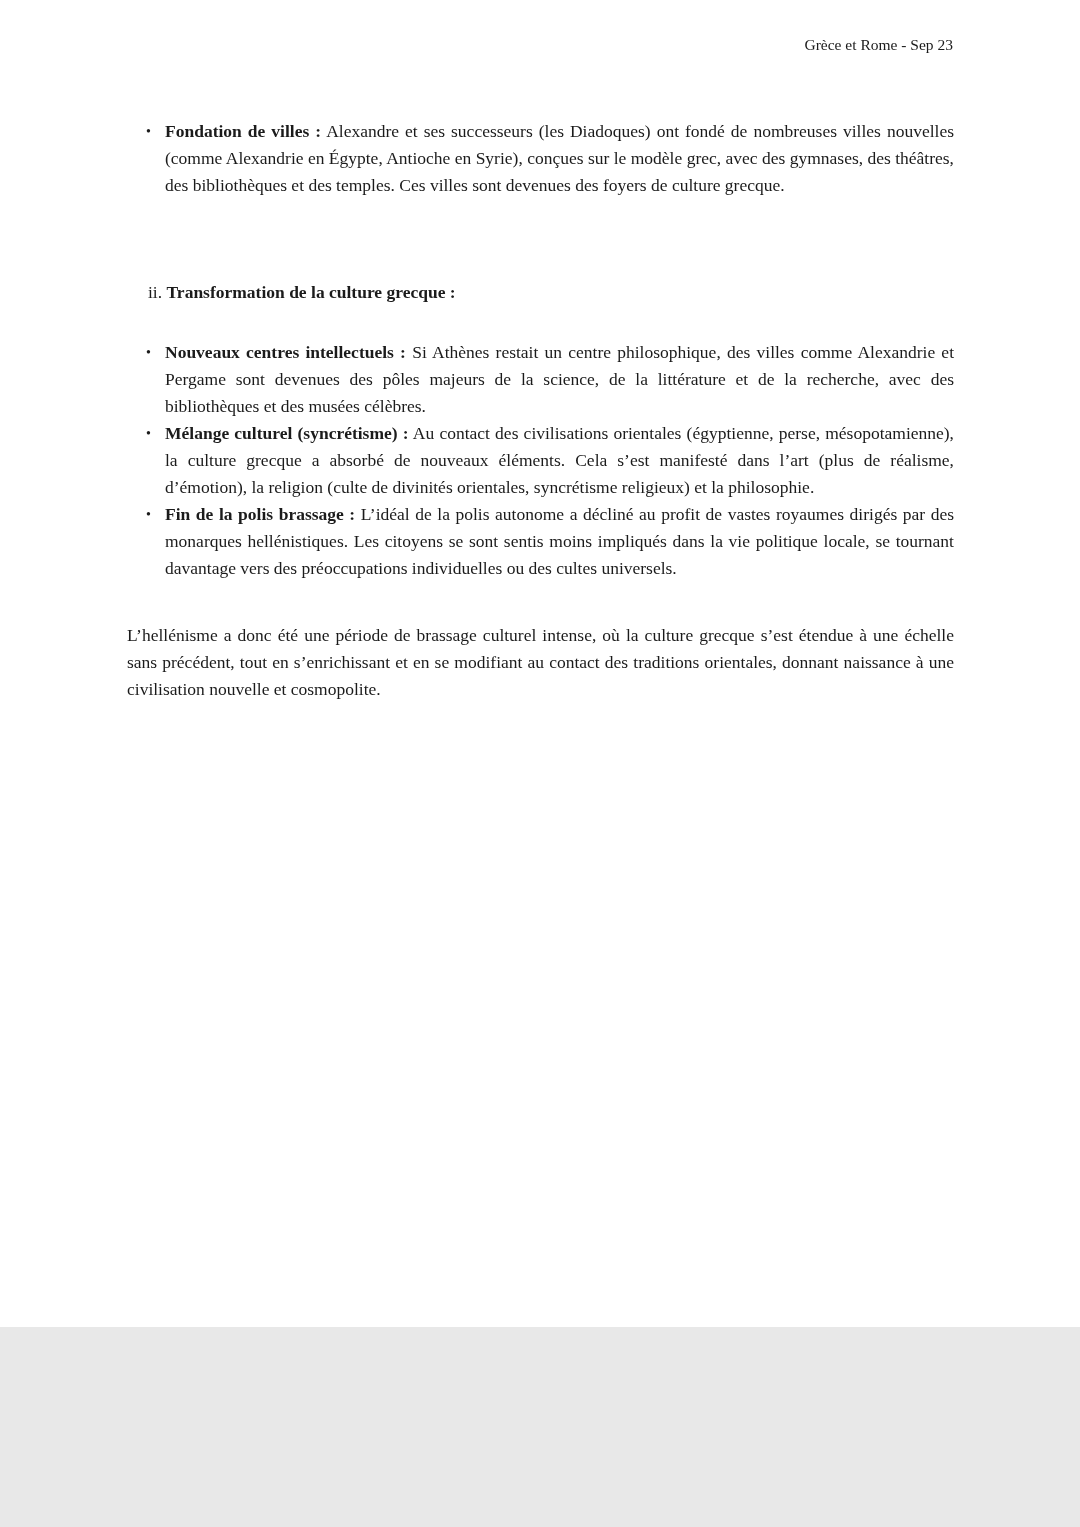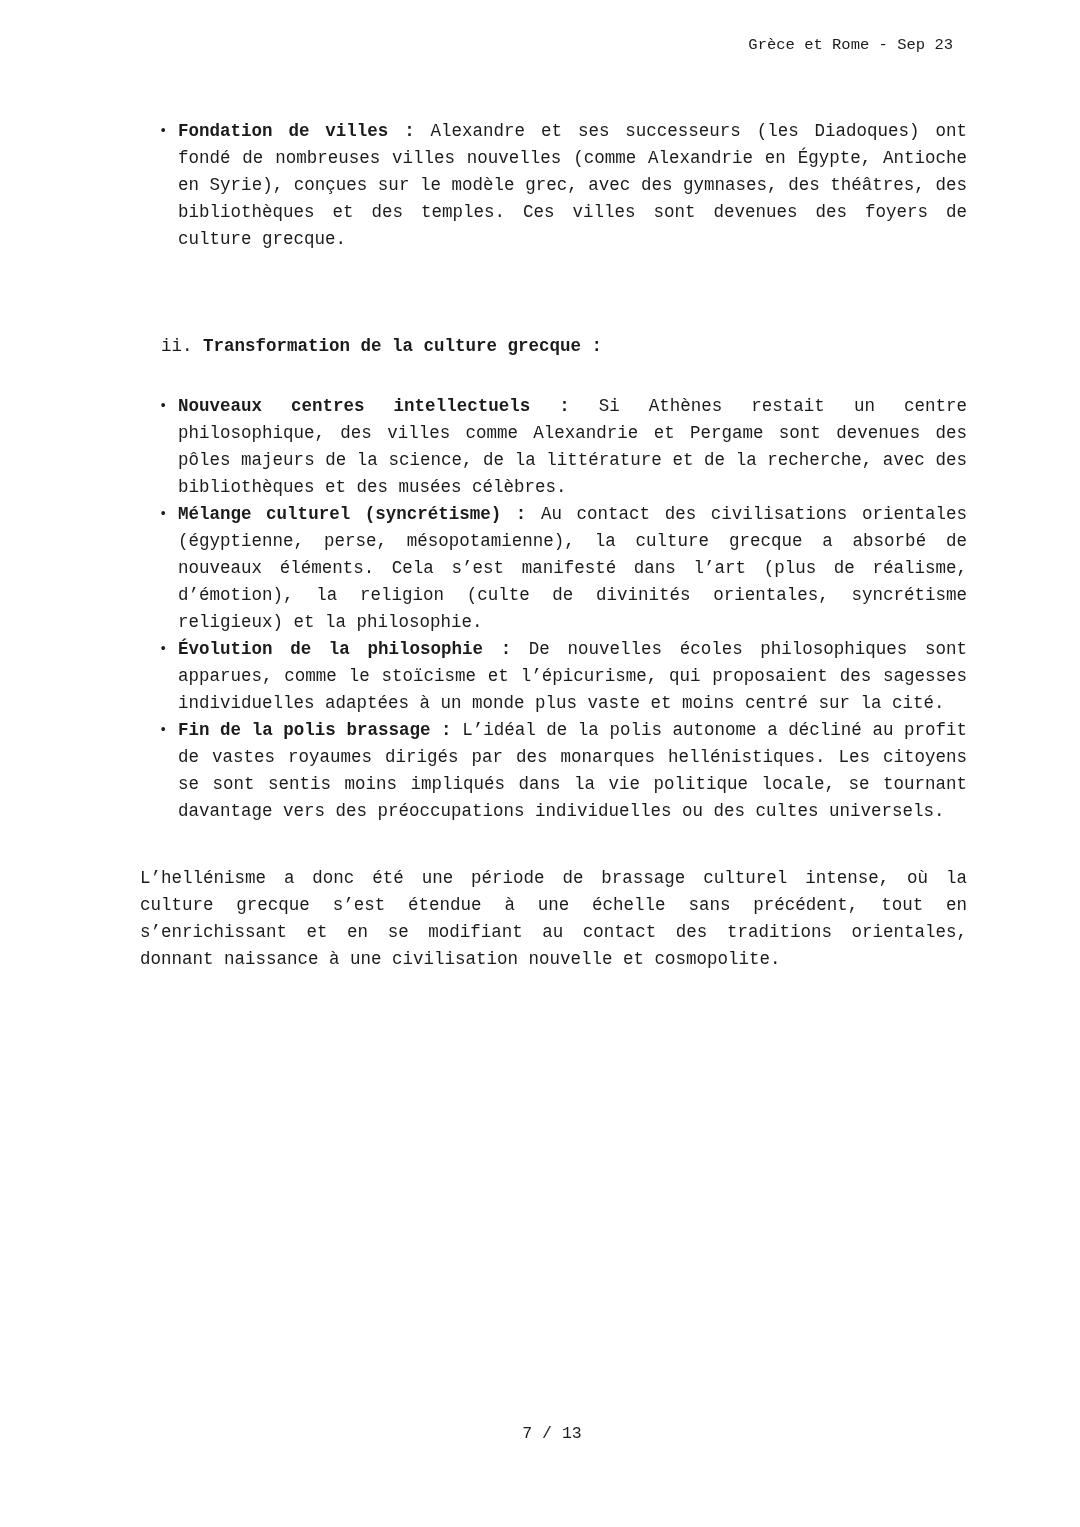--- a/index.html
+++ b/index.html
@@ -3,37 +3,37 @@
 <meta charset="utf-8">
 <style>
   html, body {
     margin: 0;
     padding: 0;
     background: #e8e8e8;
   }
   .page {
     position: relative;
     width: 1080px;
-    height: 1527px;
+    height: 1327px;
     margin: 0 auto;
     background: #ffffff;
-    font-family: Liberation Mono, monospace;
+    font-family: Liberation Serif, serif;
     color: #1b1b1b;
     overflow: hidden;
   }
   .doc-header {
     position: absolute;
     top: 36px;
     right: 127px;
     font-size: 15.5px;
     color: #1b1b1b;
   }
   .content {
     position: absolute;
-    left: 140px;
+    left: 127px;
     top: 118px;
     width: 827px;
     font-size: 17.5px;
     line-height: 27px;
   }
   ul.bullet-list {
     list-style: none;
     margin: 0;
     padding: 0;
   }
@@ -100,24 +100,20 @@
     <ul class="bullet-list">
       <li>
         <span class="lead">Nouveaux centres intellectuels :</span>
         <span>Si Athènes restait un centre philosophique, des villes comme Alexandrie et Pergame sont devenues des pôles majeurs de la science, de la littérature et de la recherche, avec des bibliothèques et des musées célèbres.</span>
       </li>
       <li>
         <span class="lead">Mélange culturel (syncrétisme) :</span>
         <span>Au contact des civilisations orientales (égyptienne, perse, mésopotamienne), la culture grecque a absorbé de nouveaux éléments. Cela s’est manifesté dans l’art (plus de réalisme, d’émotion), la religion (culte de divinités orientales, syncrétisme religieux) et la philosophie.</span>
       </li>
       <li>
-        <span class="lead">Évolution de la philosophie :</span>
-        <span>De nouvelles écoles philosophiques sont apparues, comme le stoïcisme et l’épicurisme, qui proposaient des sagesses individuelles adaptées à un monde plus vaste et moins centré sur la cité.</span>
-      </li>
-      <li>
         <span class="lead">Fin de la polis brassage :</span>
         <span>L’idéal de la polis autonome a décliné au profit de vastes royaumes dirigés par des monarques hellénistiques. Les citoyens se sont sentis moins impliqués dans la vie politique locale, se tournant davantage vers des préoccupations individuelles ou des cultes universels.</span>
       </li>
     </ul>
 
     <p class="closing">L’hellénisme a donc été une période de brassage culturel intense, où la culture grecque s’est étendue à une échelle sans précédent, tout en s’enrichissant et en se modifiant au contact des traditions orientales, donnant naissance à une civilisation nouvelle et cosmopolite.</p>
 
   </div>
 
   <div class="doc-footer">7 / 13</div>

